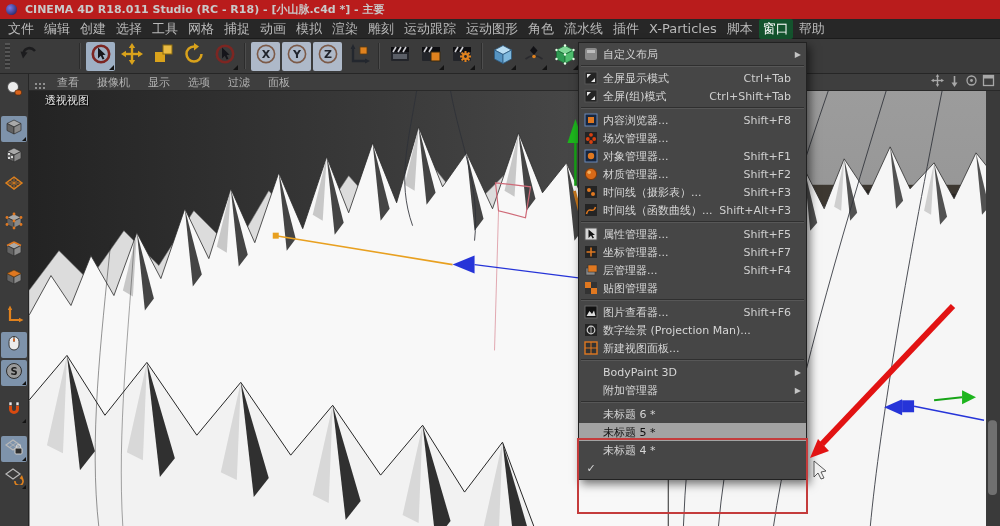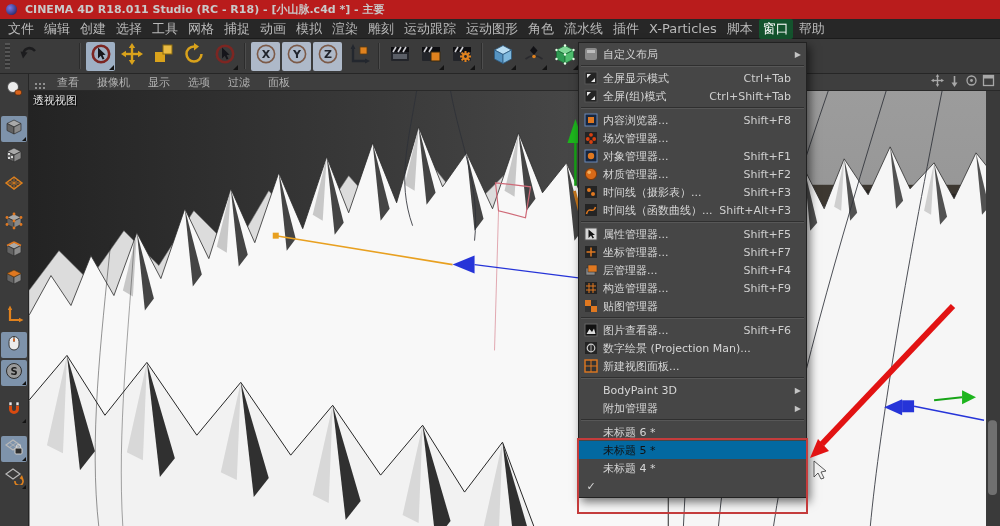--- a/index.html
+++ b/index.html
@@ -34,26 +34,26 @@
   .ltile.fly::after{content:"";position:absolute;right:1px;bottom:1px;width:0;height:0;
         border-left:4px solid transparent;border-bottom:4px solid #131313;}
   .viewport{flex:1;display:flex;flex-direction:column;min-width:0;}
   .vp-menubar{height:16px;background:#3e3e3e;border-bottom:1px solid #292929;display:flex;align-items:flex-end;font-size:11px;color:#b2b2b2;}
   .vp-grid{width:11px;height:8px;margin:0 3px 0 5px;flex:none;
         background:radial-gradient(circle,#8f8f8f 1px,transparent 1.3px);background-size:4px 4px;}
   .vp-item{padding:0 9px;white-space:nowrap;}
   .vp-nav{margin-left:auto;display:flex;align-items:center;gap:4px;padding-right:5px;}
   .vp-canvas{flex:1;position:relative;background:#2e2e2e;overflow:hidden;}
   .vp-canvas svg.scene{position:absolute;left:0;top:0;width:100%;height:100%;}
-  .vp-label{position:absolute;left:4px;top:2px;font-size:11px;color:#e2e2e2;text-shadow:1px 1px 1px #000;}
+  .vp-label{position:absolute;left:16px;top:2px;font-size:11px;color:#e2e2e2;text-shadow:1px 1px 1px #000;}
   
   .dropdown{position:absolute;left:578px;top:42px;width:229px;background:#464646;border:1px solid #222;
         box-shadow:3px 4px 9px rgba(0,0,0,.55);z-index:10;padding:2px 0;box-sizing:border-box;}
   .mrow{height:18px;display:flex;align-items:center;padding-right:5px;font-size:11px;color:#d6d6d6;white-space:nowrap;}
-  .mrow.hl{background:#0369a1;color:#121212;}
+  .mrow.hl{background:#a3a3a3;color:#121212;}
   .mrow.hl .mshort,.mrow.hl .msub{color:#121212;}
   .gutter{width:24px;flex:none;display:flex;align-items:center;justify-content:center;}
   .mlabel{flex:1;overflow:hidden;}
   .mshort{margin-left:2px;color:#cfcfcf;flex:none;}
   .msub{width:10px;flex:none;text-align:right;color:#c4c4c4;font-size:8px;}
   .msep{height:0;margin:2px 2px;border-top:1px solid #2f2f2f;border-bottom:1px solid #575757;}
   .check{font-size:11px;color:#d6d6d6;}
   
   .red-box{position:absolute;left:577px;top:438px;width:231px;height:76px;border:2px solid #c43c3c;
         z-index:30;pointer-events:none;box-sizing:border-box;}
@@ -680,36 +680,20 @@
             <rect x="4" y="2" width="9" height="7" fill="#e07820" stroke="#333" stroke-width="0.6"></rect>
           </svg>
         </span>
         <span class="mlabel">层管理器...</span>
         <span class="mshort">Shift+F4</span>
         <span class="msub"></span>
       </div>
       <div class="mrow">
         <span class="gutter">
           <svg width="14" height="14" viewBox="0 0 14 14">
-            <rect x="1" y="1" width="12" height="12" fill="#242424"></rect>
-            <g stroke="#e07820" stroke-width="1">
-              <line x1="2" y1="5" x2="12" y2="5"></line>
-              <line x1="2" y1="9" x2="12" y2="9"></line>
-              <line x1="5" y1="2" x2="5" y2="12"></line>
-              <line x1="9" y1="2" x2="9" y2="12"></line>
-            </g>
-          </svg>
-        </span>
-        <span class="mlabel">构造管理器...</span>
-        <span class="mshort">Shift+F9</span>
-        <span class="msub"></span>
-      </div>
-      <div class="mrow">
-        <span class="gutter">
-          <svg width="14" height="14" viewBox="0 0 14 14">
             <rect x="1" y="1" width="6" height="6" fill="#e07820"></rect>
             <rect x="7" y="7" width="6" height="6" fill="#e07820"></rect>
             <rect x="7" y="1" width="6" height="6" fill="#333"></rect>
             <rect x="1" y="7" width="6" height="6" fill="#333"></rect>
           </svg>
         </span>
         <span class="mlabel">贴图管理器</span>
         <span class="msub"></span>
       </div>
       <div class="msep"></div>

